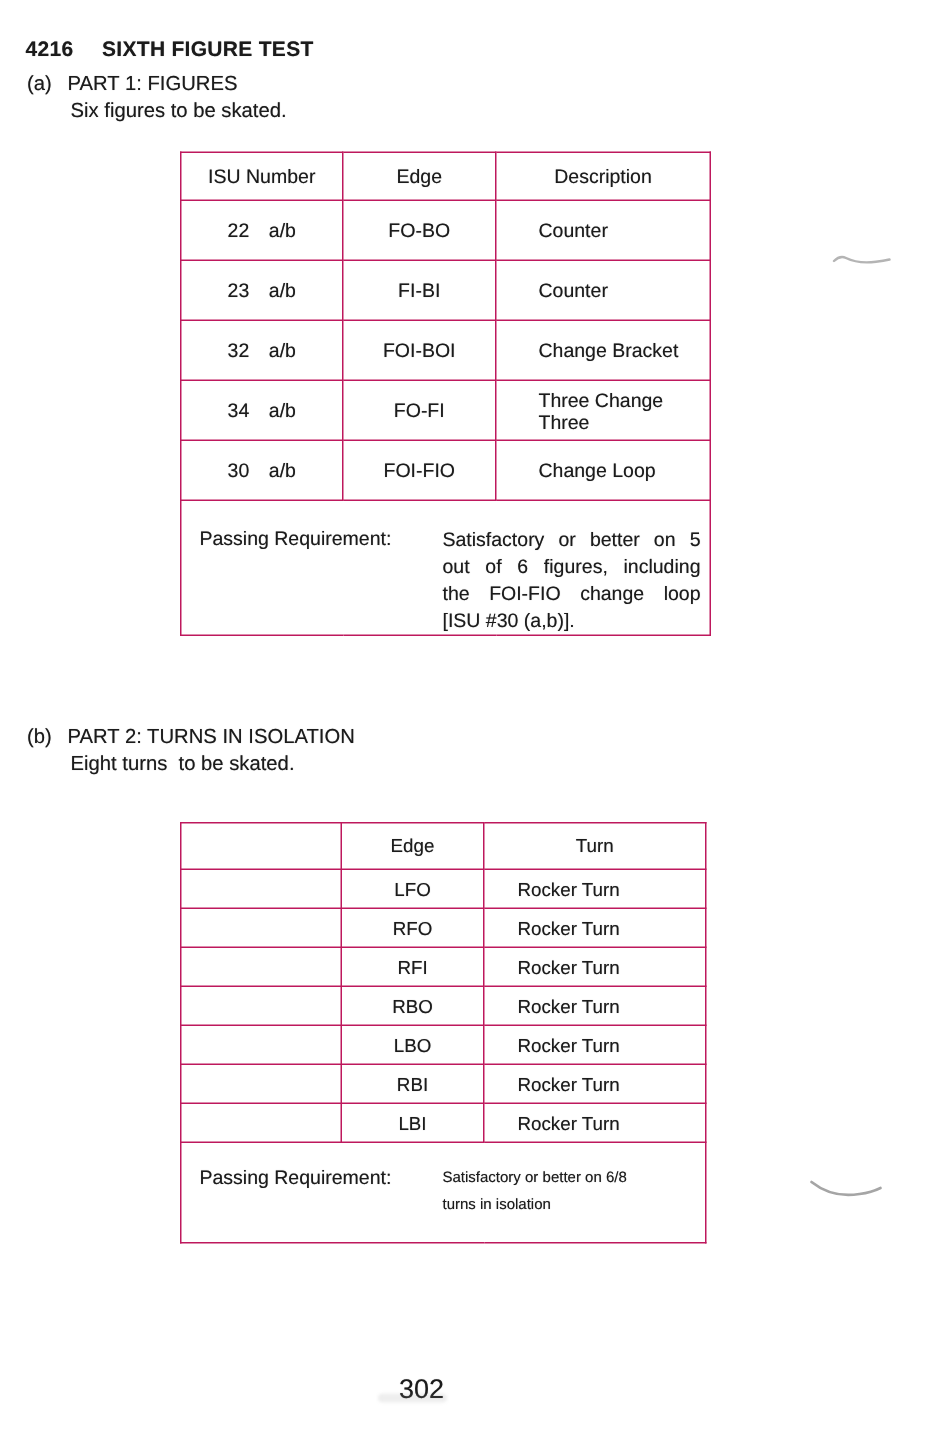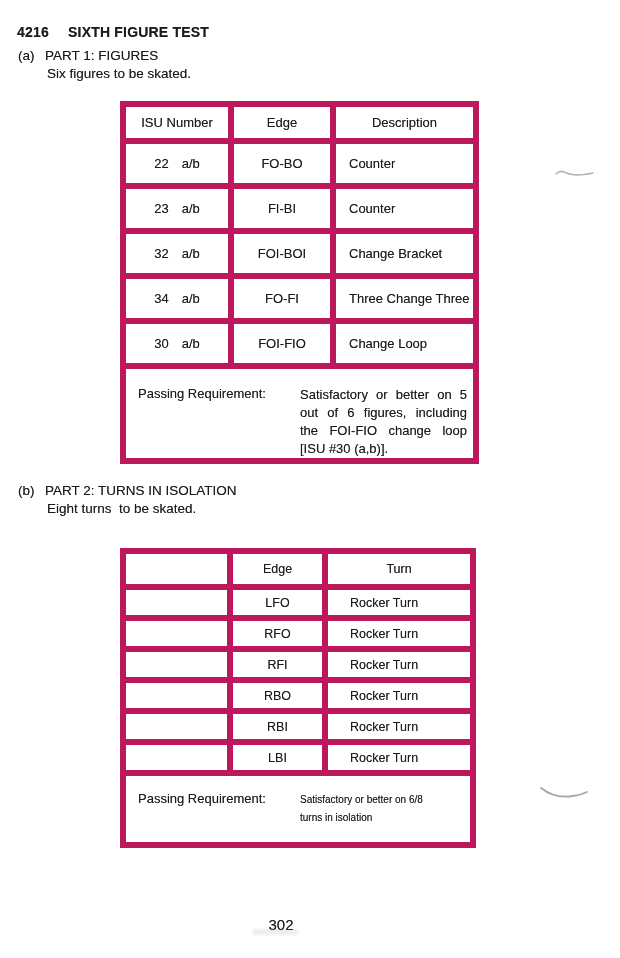--- a/index.html
+++ b/index.html
@@ -6,42 +6,42 @@
   .page{
     position:relative;width:620px;height:958px;background:#ffffff;
     font-family:"Liberation Sans", sans-serif;color:#1b1b1b;
     overflow:hidden;margin:0 auto;
     text-shadow:0 0 .5px rgba(0,0,0,.5);
   }
   .abs{position:absolute;}
   .h-line{font-size:14px;font-weight:bold;letter-spacing:.2px;white-space:pre;}
   .sub-line{font-size:13.5px;white-space:pre-wrap;}
   table{border-collapse:collapse;table-layout:fixed;position:absolute;background:#fff;}
-  td,th{border:6px solid #be185d;padding:0;font-weight:normal;vertical-align:middle;overflow:hidden;}
+  td,th{border:1px solid #be185d;padding:0;font-weight:normal;vertical-align:middle;overflow:hidden;}
   .t1{left:120px;top:101px;width:353px;font-size:13px;}
   .t1 col.c1{width:108px;}.t1 col.c2{width:102px;}.t1 col.c3{width:143px;}
   .t1 .hrow td{height:31px;text-align:center;}
   .t1 .drow td{height:39px;text-align:center;}
-  .t1 td.desc{text-align:left;padding-left:13px;margin-top:32px;}
+  .t1 td.desc{text-align:left;padding-left:28px;margin-top:32px;}
   .t2{left:120px;top:548px;width:350px;font-size:12.5px;}
   .t2 col.c1{width:107px;}.t2 col.c2{width:95px;}.t2 col.c3{width:148px;}
   .t2 .hrow td{height:30px;text-align:center;}
   .t2 .drow td{height:25px;text-align:center;}
   .t2 td.turn{text-align:left;padding-left:22px;}
   .num-ab{display:inline-flex;gap:13px;justify-content:center;}
   .pass-cell{vertical-align:top;}
   .pass-inner{display:flex;align-items:flex-start;}
   .t1 .pass-inner{padding:17px 6px 0 12px;}
   .t2 .pass-inner{padding:15px 6px 0 12px;}
   .pass-label{width:162px;font-size:13px;flex:0 0 auto;}
   .pass-lines{width:172px;font-size:13px;line-height:18px;}
   .t2 .pass-lines{width:182px;font-size:10px;}
   .t1 .pass-lines .pline:not(:last-child){text-align:justify;text-align-last:justify;}
   .pline{white-space:normal;}
-  .pagenum{font-size:15px;}
+  .pagenum{font-size:18px;}
   .scan-mark svg{display:block;}
   .smudge{width:46px;height:6px;background:rgba(150,150,150,.16);filter:blur(1px);border-radius:3px;}
 </style>
 </head>
 <body>
 
 <div class="page">
 
   <div class="abs h-line" style="left:17px;top:24px;text-align:right;">4216</div>
   <div class="abs h-line" style="left:68px;top:24px;">SIXTH FIGURE TEST</div>
@@ -149,20 +149,25 @@
       <td>RFI</td>
       <td class="turn">Rocker Turn</td>
     </tr>
     <tr class="drow">
       <td></td>
       <td>RBO</td>
       <td class="turn">Rocker Turn</td>
     </tr>
     <tr class="drow">
       <td></td>
+      <td>LBO</td>
+      <td class="turn">Rocker Turn</td>
+    </tr>
+    <tr class="drow">
+      <td></td>
       <td>RBI</td>
       <td class="turn">Rocker Turn</td>
     </tr>
     <tr class="drow">
       <td></td>
       <td>LBI</td>
       <td class="turn">Rocker Turn</td>
     </tr>
     <tr>
       <td colspan="3" class="pass-cell" style="height:66px;">

